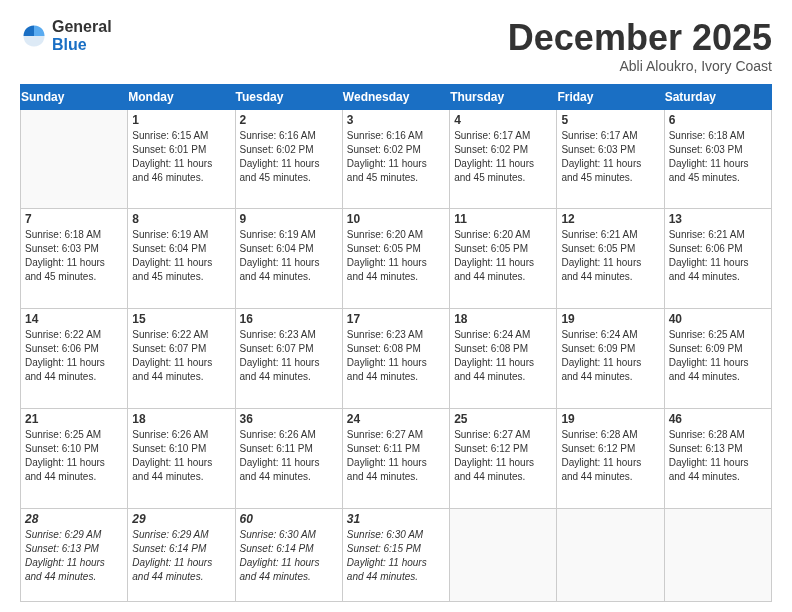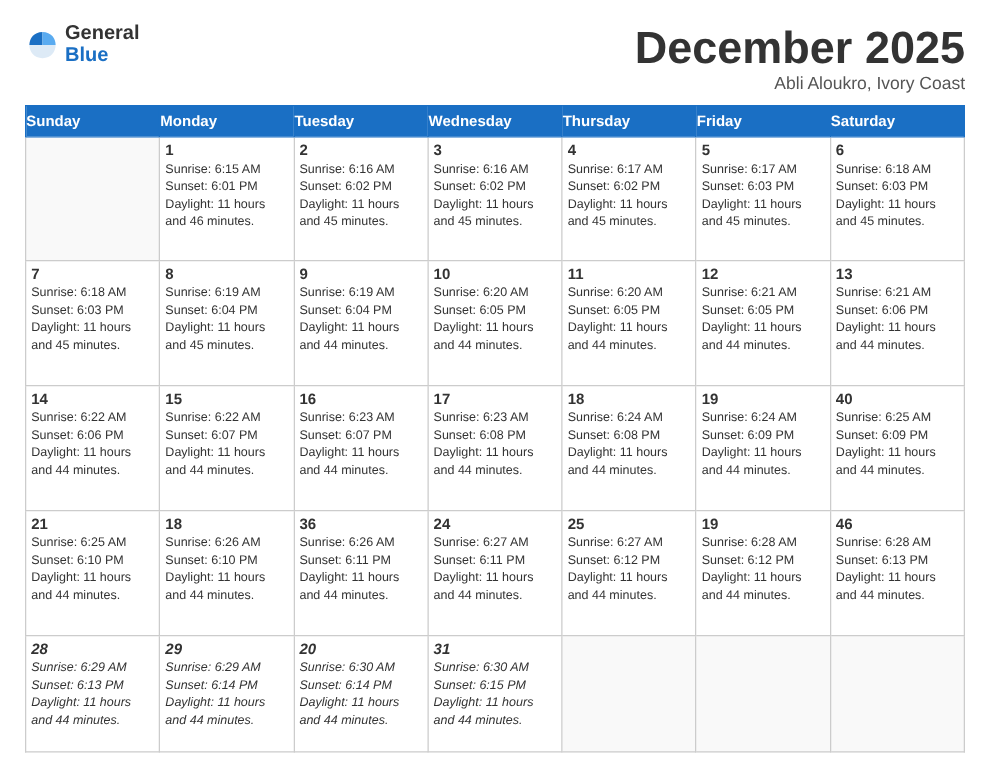--- a/index.html
+++ b/index.html
@@ -258,21 +258,21 @@
         <tr>
           <td>
             <span class="day-number">28</span>
             <div class="cell-info">Sunrise: 6:29 AM<br>Sunset: 6:13 PM<br>Daylight: 11 hours<br>and 44 minutes.</div>
           </td>
           <td>
             <span class="day-number">29</span>
             <div class="cell-info">Sunrise: 6:29 AM<br>Sunset: 6:14 PM<br>Daylight: 11 hours<br>and 44 minutes.</div>
           </td>
           <td>
-            <span class="day-number">20</span>
+            <span class="day-number">60</span>
             <div class="cell-info">Sunrise: 6:30 AM<br>Sunset: 6:14 PM<br>Daylight: 11 hours<br>and 44 minutes.</div>
           </td>
           <td>
             <span class="day-number">31</span>
             <div class="cell-info">Sunrise: 6:30 AM<br>Sunset: 6:15 PM<br>Daylight: 11 hours<br>and 44 minutes.</div>
           </td>
           <td class="empty-cell"></td>
           <td class="empty-cell"></td>
           <td class="empty-cell"></td>
         </tr>

